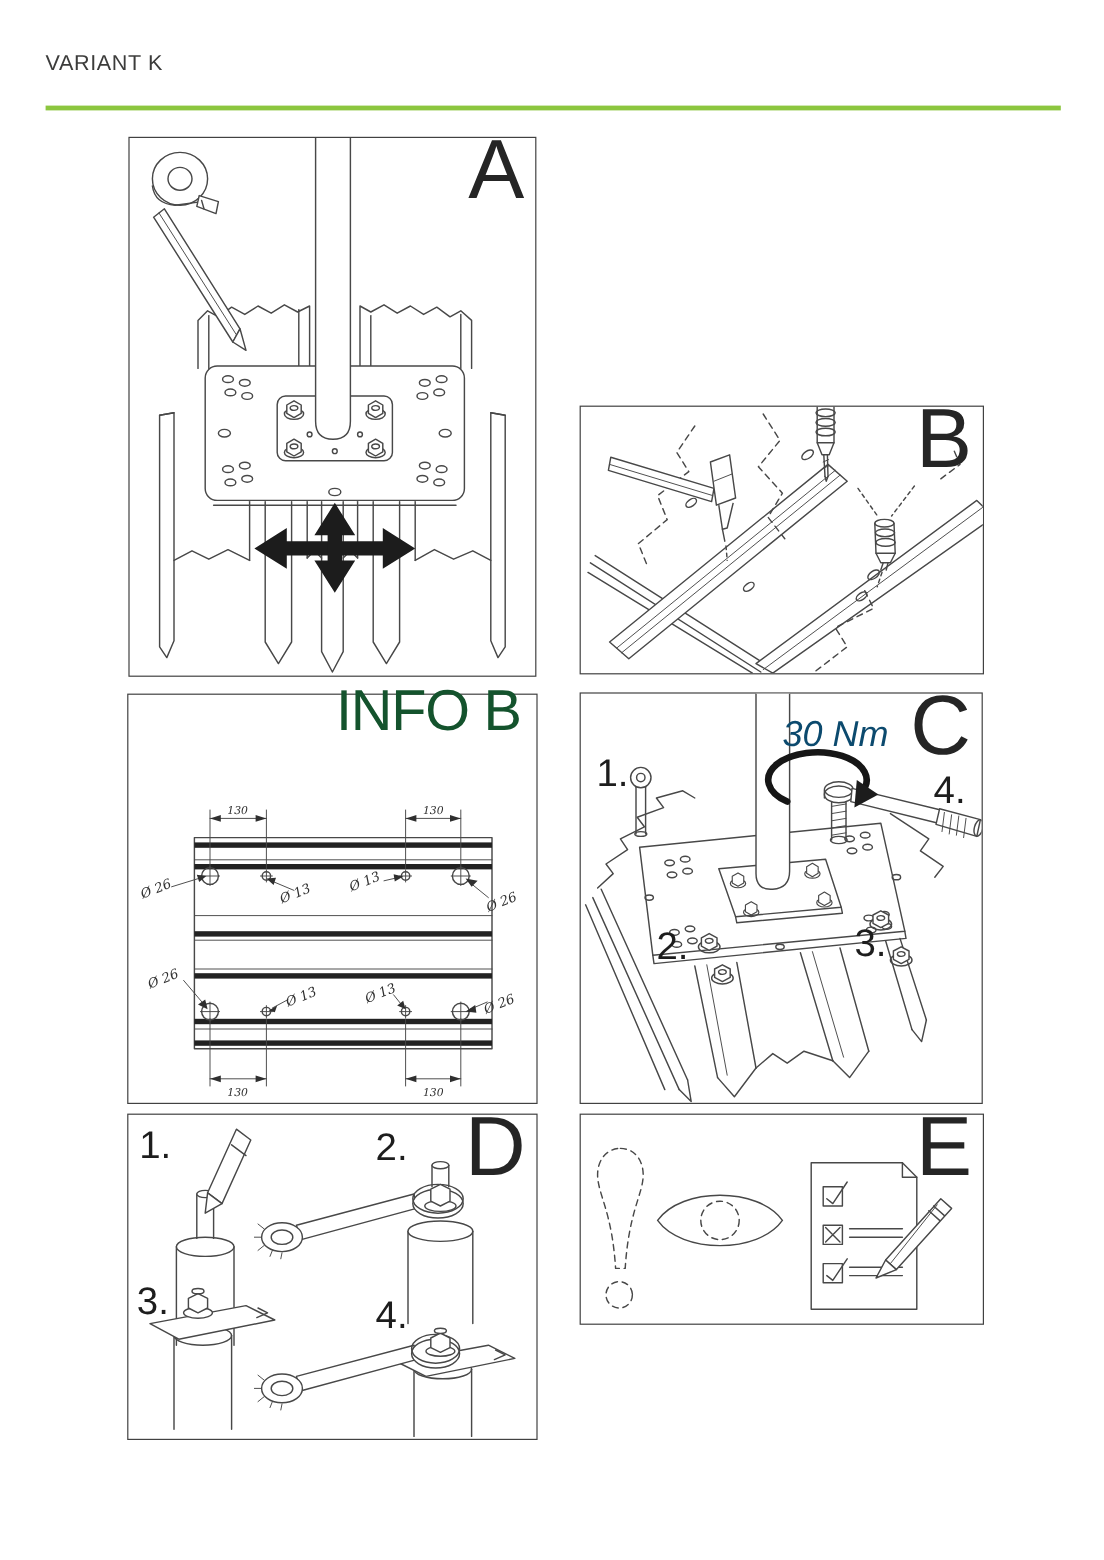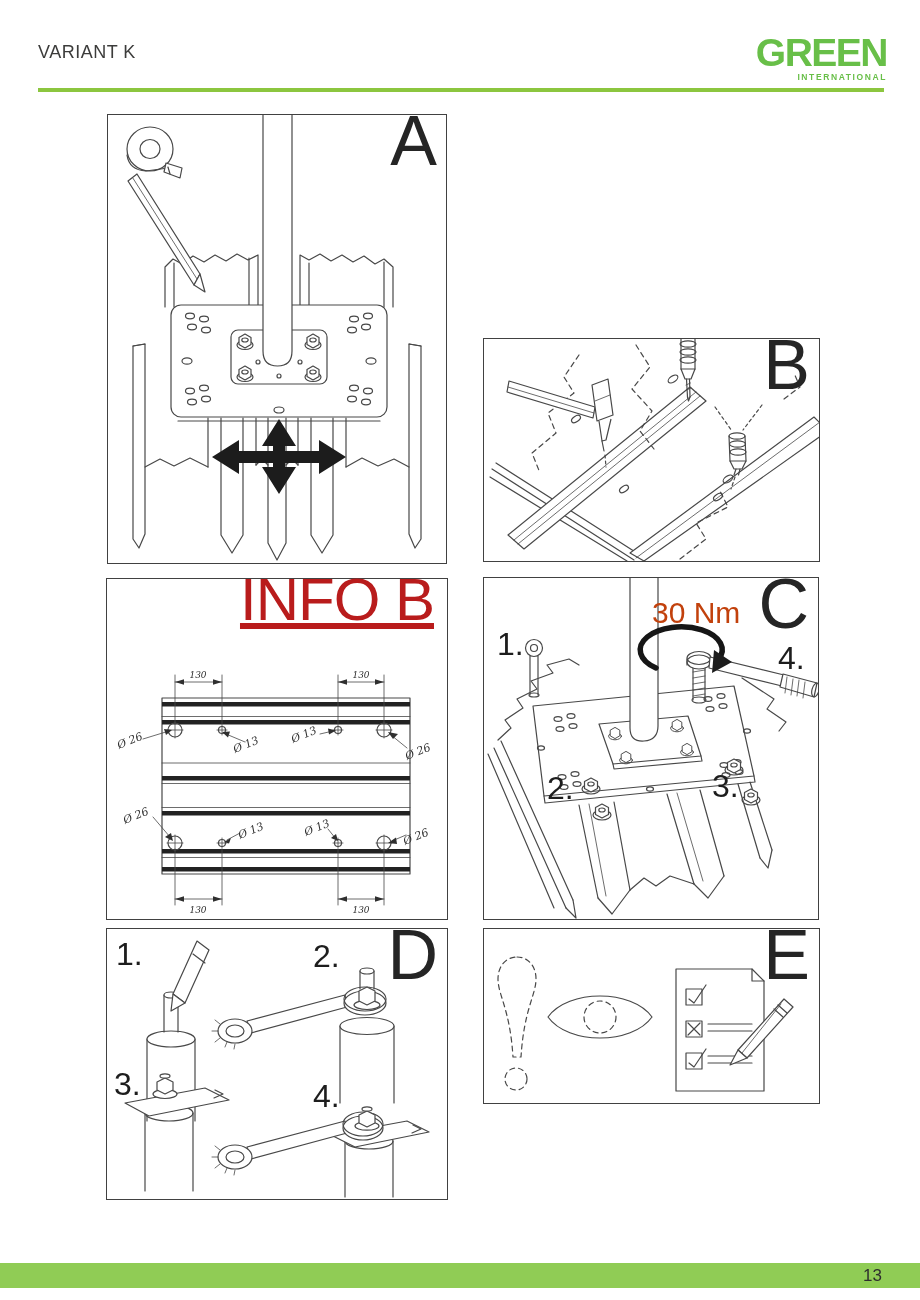--- a/index.html
+++ b/index.html
@@ -15,24 +15,24 @@
   .panel{position:absolute;background:#fff;border:1px solid #414141;}
   .p-a{left:107px;top:114px;width:338px;height:448px;}
   .p-b{left:483px;top:338px;width:335px;height:222px;}
   .p-info{left:106px;top:578px;width:340px;height:340px;}
   .p-c{left:483px;top:577px;width:334px;height:341px;}
   .p-d{left:106px;top:928px;width:340px;height:270px;}
   .p-e{left:483px;top:928px;width:335px;height:174px;}
   .art{position:absolute;left:0;top:0;width:100%;height:100%;}
   .panel-letter{position:absolute;top:-12px;right:9px;font-size:70px;line-height:1.1;
                 color:#252525;white-space:nowrap;}
-  .infob-title{position:absolute;top:-12px;right:13px;font-size:60px;line-height:1.1;
-               color:#b91c1c;letter-spacing:-1px;white-space:nowrap;text-decoration:underline;}
+  .infob-title{position:absolute;top:-12px;right:13px;font-size:48px;line-height:1.1;
+               color:#14532d;letter-spacing:-1px;white-space:nowrap;}
   .step{position:absolute;font-size:32px;color:#1d1d1d;line-height:1;}
-  .torque{position:absolute;left:168px;top:20px;font-size:30px;color:#c2410c;line-height:1;}
+  .torque{position:absolute;left:168px;top:20px;font-size:30px;color:#0c4a6e;line-height:1;font-style:italic;}
   
   .ln{fill:none;stroke:#484848;stroke-width:1.2;stroke-linecap:round;stroke-linejoin:round;}
   .lnw{fill:#ffffff;stroke:#484848;stroke-width:1.2;stroke-linejoin:round;}
   .thin{stroke-width:.8;}
   .blk{fill:#1c1c1c;stroke:none;}
   .bar{fill:#222;stroke:none;}
   .dsh{stroke-dasharray:5 4;}
   .dshf{stroke-dasharray:3 3;}
   .arrw{fill:#2f2f2f;stroke:none;}
   .cad{font:italic 9px "DejaVu Serif",serif;fill:#2f2f2f;}
@@ -41,24 +41,20 @@
   
   .footer-bar{position:absolute;left:0;top:1263px;width:920px;height:25px;background:#90cc55;}
   .pageno{position:absolute;right:38px;top:3px;font-size:17px;color:#2e2e2e;}
 </style>
 </head>
 <body>
 
 <div class="page">
 
   <div class="page-title">VARIANT K</div>
-  <div class="logo">
-    <div class="logo-name">GREEN</div>
-    <div class="logo-sub">INTERNATIONAL</div>
-  </div>
   <div class="rule"></div>
 
   <section class="panel p-a">
     <svg class="art" viewBox="0 0 338 448" preserveAspectRatio="none">
       <g>
         <path class="ln" d="M25,231 L25,424 L31,433 L37,419 L37,229 Z"></path>
         <line class="ln" x1="25" y1="231" x2="37" y2="229"></line>
         <path class="ln" d="M313,231 L313,424 L307,433 L301,419 L301,229 Z"></path>
         <line class="ln" x1="301" y1="229" x2="313" y2="231"></line>
         <path class="ln" d="M57,192 L57,152 L65,144 L74,149 L85,141 L96,147 L107,140 L118,146 L129,139 L140,145 L150,140 L150,192"></path>
@@ -506,17 +502,14 @@
       <g>
         <polygon class="lnw" points="300,70 309,78 263,129 254,121"></polygon>
         <line class="ln thin" x1="297" y1="75" x2="258" y2="124"></line>
         <path class="ln" d="M294,76 L303,84 M290,80 L299,88"></path>
         <polygon class="lnw" points="254,121 263,129 246,136"></polygon>
       </g>
     </svg>
     <div class="panel-letter">E</div>
   </section>
 
-  <div class="footer-bar">
-    <span class="pageno">13</span>
-  </div>
 
 </div>
 
 </body></html>

